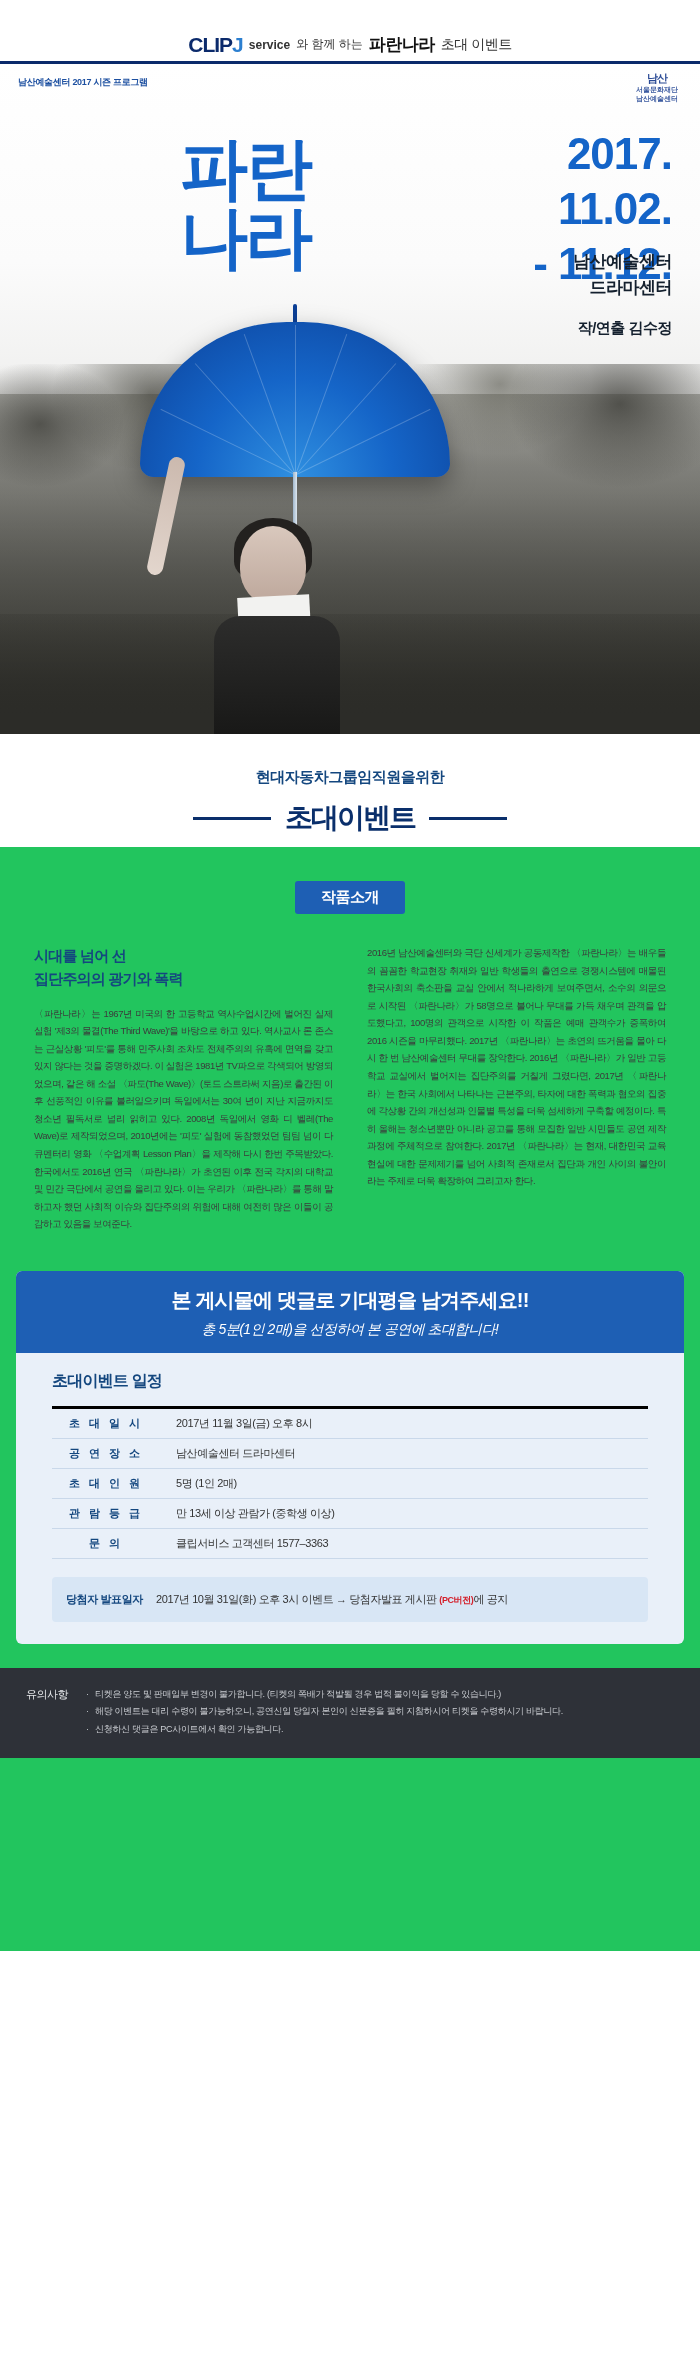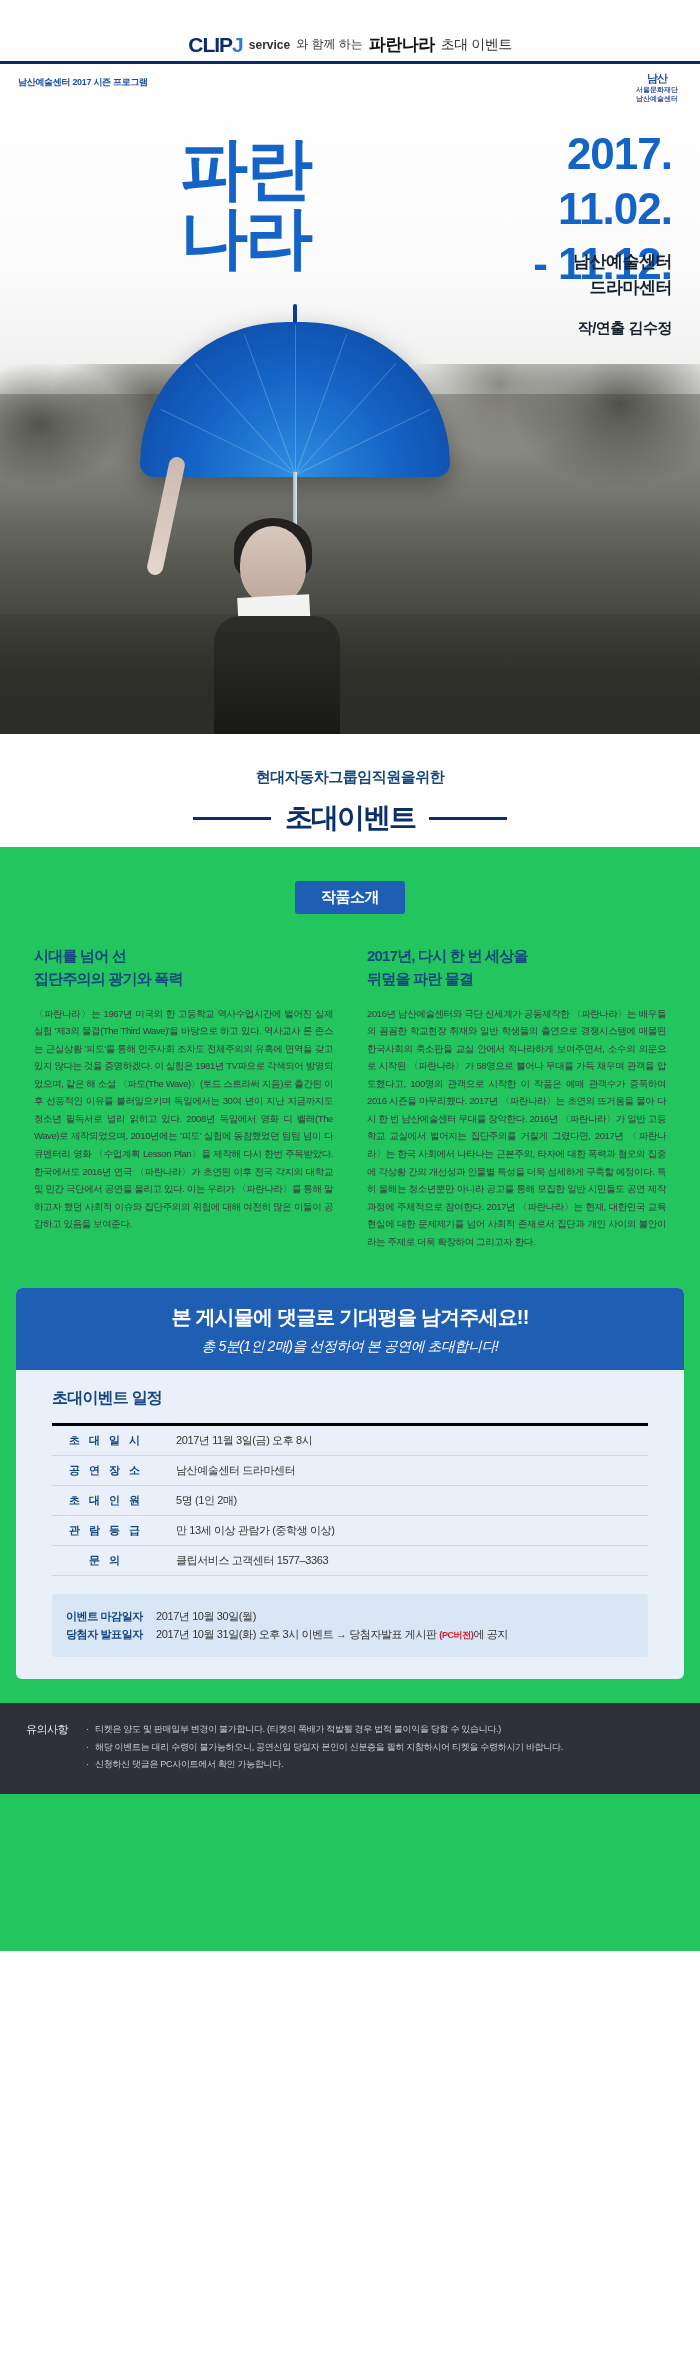--- a/index.html
+++ b/index.html
@@ -529,24 +529,20 @@
 
   <div class="cols">
     <div class="col">
       <h3>
         <span>시대를 넘어 선</span><br>
         <span>집단주의의 광기와 폭력</span>
       </h3>
       <p>〈파란나라〉는 1967년 미국의 한 고등학교 역사수업시간에 벌어진 실제 실험 '제3의 물결(The Third Wave)'을 바탕으로 하고 있다. 역사교사 론 존스는 근실상황 '피도'를 통해 민주사회 조차도 전체주의의 유혹에 면역을 갖고 있지 않다는 것을 증명하겠다. 이 실험은 1981년 TV파으로 각색되어 방영되었으며, 같은 해 소설 〈파도(The Wave)〉(토드 스트라써 지음)로 출간된 이후 선풍적인 이유를 불러일으키며 독일에서는 30여 년이 지난 지금까지도 청소년 필독서로 널리 읽히고 있다. 2008년 독일에서 영화 디 벨레(The Wave)로 제작되었으며, 2010년에는 '피도' 실험에 동참했었던 팀팀 넘이 다큐멘터리 영화 〈수업계획 Lesson Plan〉을 제작해 다시 한번 주목받았다. 한국에서도 2016년 연극 〈파란나라〉가 초연된 이후 전국 각지의 대학교 및 민간 극단에서 공연을 올리고 있다. 이는 우리가 〈파란나라〉를 통해 말하고자 했던 사회적 이슈와 집단주의의 위험에 대해 여전히 많은 이들이 공감하고 있음을 보여준다.</p>
     </div>
     <div class="col">
-      <h3>
-        <span>2017년, 다시 한 번 세상을</span><br>
-        <span>뒤덮을 파란 물결</span>
-      </h3>
       <p>2016년 남산예술센터와 극단 신세계가 공동제작한 〈파란나라〉는 배우들의 꼼꼼한 학교현장 취재와 일반 학생들의 출연으로 경쟁시스템에 매몰된 한국사회의 축소판을 교실 안에서 적나라하게 보여주면서, 소수의 의문으로 시작된 〈파란나라〉가 58명으로 불어나 무대를 가득 채우며 관객을 압도했다고, 100명의 관객으로 시작한 이 작품은 예매 관객수가 증폭하여 2016 시즌을 마무리했다. 2017년 〈파란나라〉는 초연의 뜨거움을 몰아 다시 한 번 남산예술센터 무대를 장악한다.
 
 2016년 〈파란나라〉가 일반 고등학교 교실에서 벌어지는 집단주의를 거칠게 그렸다면, 2017년 〈파란나라〉는 한국 사회에서 나타나는 근본주의, 타자에 대한 폭력과 혐오의 집중에 각상황 간의 개선성과 인물별 특성을 더욱 섬세하게 구축할 예정이다. 특히 올해는 청소년뿐만 아니라 공고를 통해 모집한 일반 시민들도 공연 제작 과정에 주체적으로 참여한다. 2017년 〈파란나라〉는 현재, 대한민국 교육현실에 대한 문제제기를 넘어 사회적 존재로서 집단과 개인 사이의 불안이라는 주제로 더욱 확장하여 그리고자 한다.</p>
     </div>
   </div>
 
   <div class="event-box">
     <div class="event-head">
       <div class="l1">본 게시물에 댓글로 기대평을 남겨주세요!!</div>
       <div class="l2">총 5분(1인 2매)을 선정하여 본 공연에 초대합니다!</div>
@@ -574,24 +570,20 @@
           <tr>
             <th>문       의</th>
             <td>클립서비스 고객센터 1577–3363</td>
           </tr>
         </tbody>
       </table>
     </div>
 
     <div class="notice-box">
       <div class="notice-row">
-        <span class="lab">이벤트 마감일자</span>
-        <span class="val">2017년 10월 30일(월)</span>
-      </div>
-      <div class="notice-row">
         <span class="lab">당첨자 발표일자</span>
         <span class="val"><span>2017년 10월 31일(화) 오후 3시 이벤트 → 당첨자발표 게시판</span> <span class="red">(PC버전)</span><span>에 공지</span></span>
       </div>
     </div>
   </div>
 
   <div class="footer">
     <div class="ftitle">유의사항</div>
     <ul>
       <li>티켓은 양도 및 판매일부 변경이 불가합니다. (티켓의 쪽배가 적발될 경우 법적 불이익을 당할 수 있습니다.)</li>

